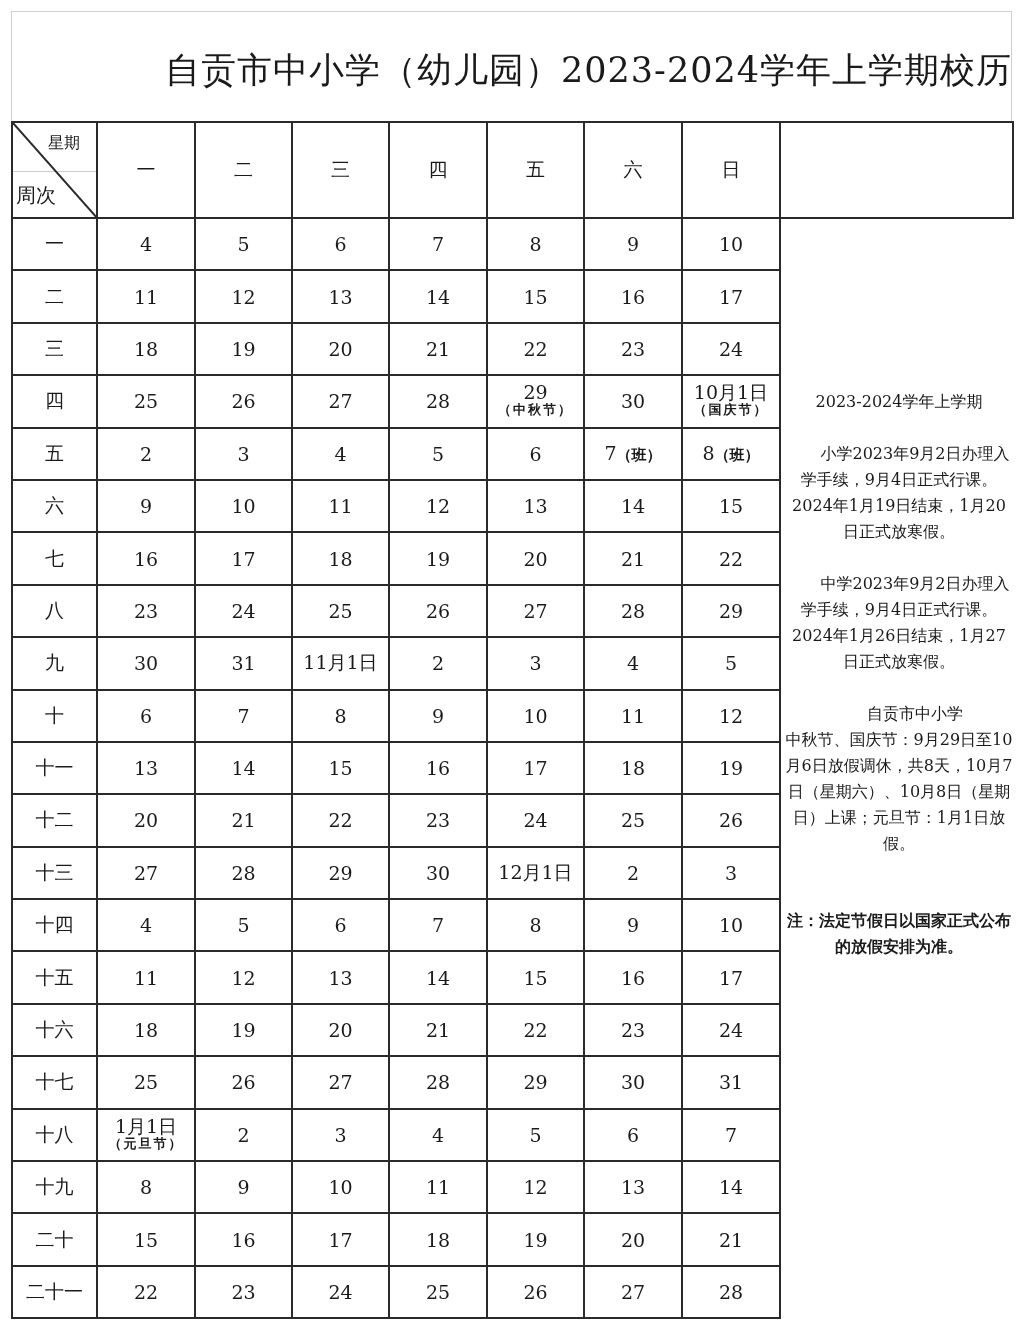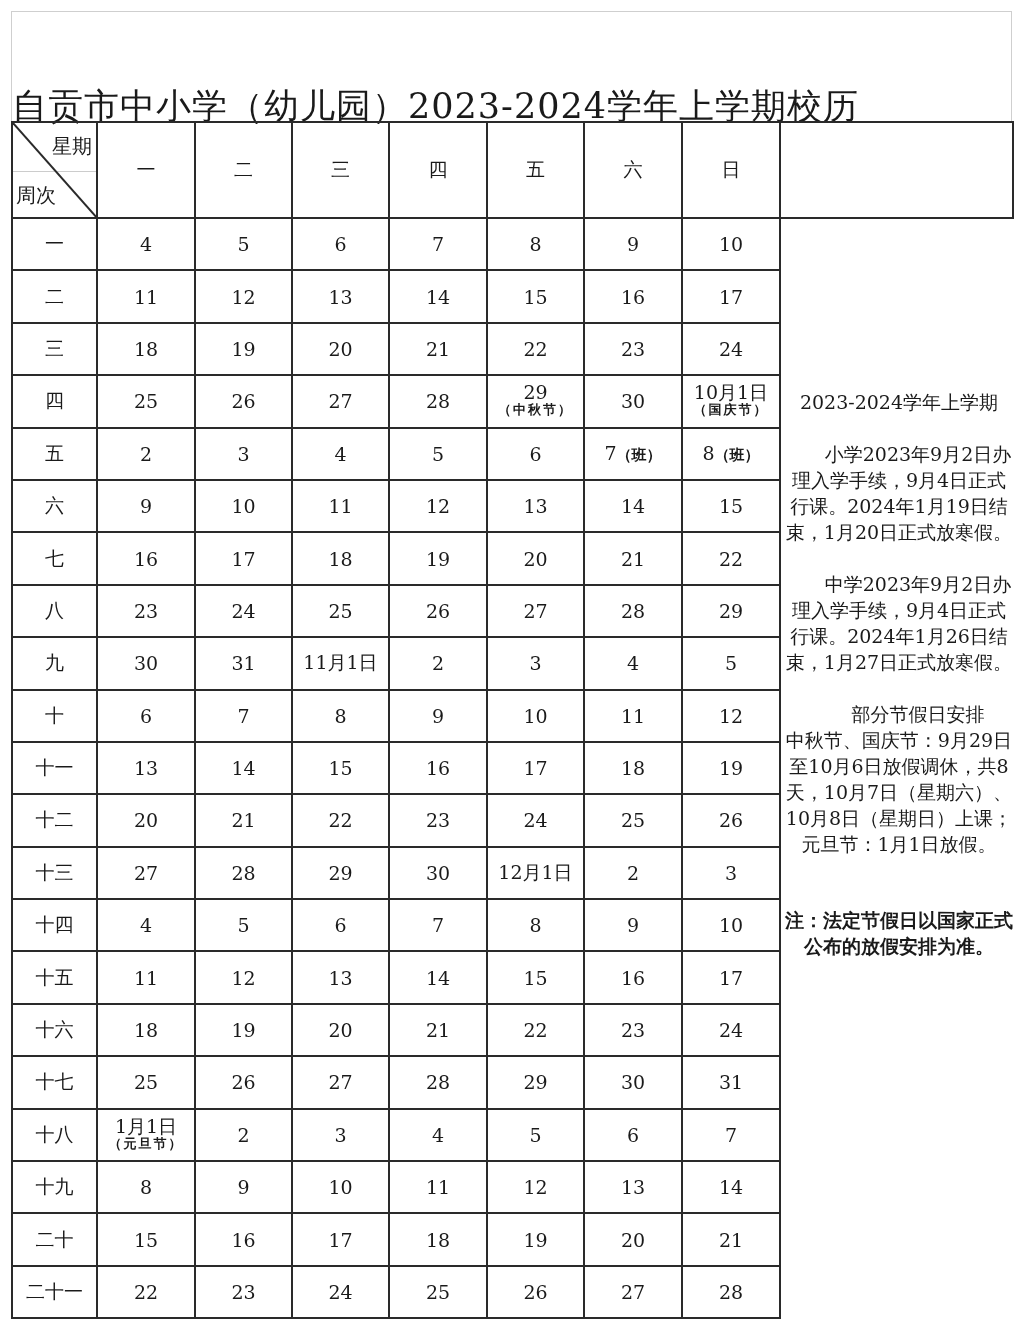--- a/index.html
+++ b/index.html
@@ -1,38 +1,38 @@
 <!DOCTYPE html>
 <html><head>
 <meta charset="utf-8">
 <style>
   html, body { margin:0; padding:0; background:#fff; }
   body { width:1024px; height:1329px; position:relative; overflow:hidden;
          font-family:"DejaVu Serif","Liberation Serif",serif; color:#1a1a1a; }
   .frame { position:absolute; left:11px; top:11px; width:1001px; height:110px;
            border:1px solid #cfcfcf; border-bottom:none; box-sizing:border-box; }
-  .title { position:absolute; left:12px; top:44px; width:1000px; text-align:left;
-           font-size:35px; letter-spacing:1px; line-height:52px;margin-top:36px; }
+  .title { position:absolute; left:12px; top:44px; width:1000px; text-align:right;
+           font-size:35px; letter-spacing:1px; line-height:52px; }
   table.cal { position:absolute; left:11px; top:121px; border-collapse:collapse;
               table-layout:fixed; }
   table.cal td, table.cal th { border:2px solid #2a2a2a; text-align:center; vertical-align:middle;
               padding:0; font-weight:normal; font-size:19px; }
   .hdr th { height:94px; font-size:21px; }
   .row td { height:50.4px; }
   .corner { position:relative; }
   .corner svg { position:absolute; left:0; top:0; }
-  .corner .xing { position:absolute; right:4px; top:10px; font-size:20px;text-align:right; }
+  .corner .xing { position:absolute; right:16px; top:10px; font-size:16px;text-align:right; }
   .corner .zhou { position:absolute; left:3px; bottom:8px; font-size:20px;text-align:right; }
   .corner .mid { position:absolute; left:0; right:0; top:48px; border-top:1px solid #ccc; }
   .two { line-height:18px; }
   .two .main { display:block; font-size:19px; }
   .two .sub { display:block; font-size:13px; font-weight:bold; letter-spacing:2px; }
   .ban { font-size:15px; font-weight:bold; }
   td.side { vertical-align:top; text-align:left; padding:0; position:relative; }
-  .notes { position:absolute; left:4px; top:266px; width:228px; font-size:19px; line-height:26px; }
+  .notes { position:absolute; left:4px; top:266px; width:228px; font-size:16px; line-height:26px; }
   .notes p { margin:0; }
   .notes .gap { height:26px; }
   .notes .bold { font-weight:bold;font-family:Liberation Mono, monospace; }
   .wk { font-size:20px; }
 </style>
 </head>
 <body>
 
 <div class="frame"></div>
 <div class="title">自贡市中小学（幼儿园）2023-2024学年上学期校历</div>
@@ -67,21 +67,21 @@
     <th>六</th>
     <th>日</th>
     <td class="side" rowspan="22">
       <div class="notes">
         <p>2023-2024学年上学期</p>
         <div class="gap"></div>
         <p>　　小学2023年9月2日办理入学手续，9月4日正式行课。2024年1月19日结束，1月20日正式放寒假。</p>
         <div class="gap"></div>
         <p>　　中学2023年9月2日办理入学手续，9月4日正式行课。2024年1月26日结束，1月27日正式放寒假。</p>
         <div class="gap"></div>
-        <p>　　部分节假日安排</p>
+        <p>　　自贡市中小学</p>
         <p>中秋节、国庆节：9月29日至10月6日放假调休，共8天，10月7日（星期六）、10月8日（星期日）上课；元旦节：1月1日放假。</p>
         <div class="gap"></div>
             <div class="gap"></div>
         <p class="bold">注：法定节假日以国家正式公布的放假安排为准。</p>
       </div>
     </td>
   </tr>
   </tbody>
     <tbody id="rows">
       <tr class="row">

